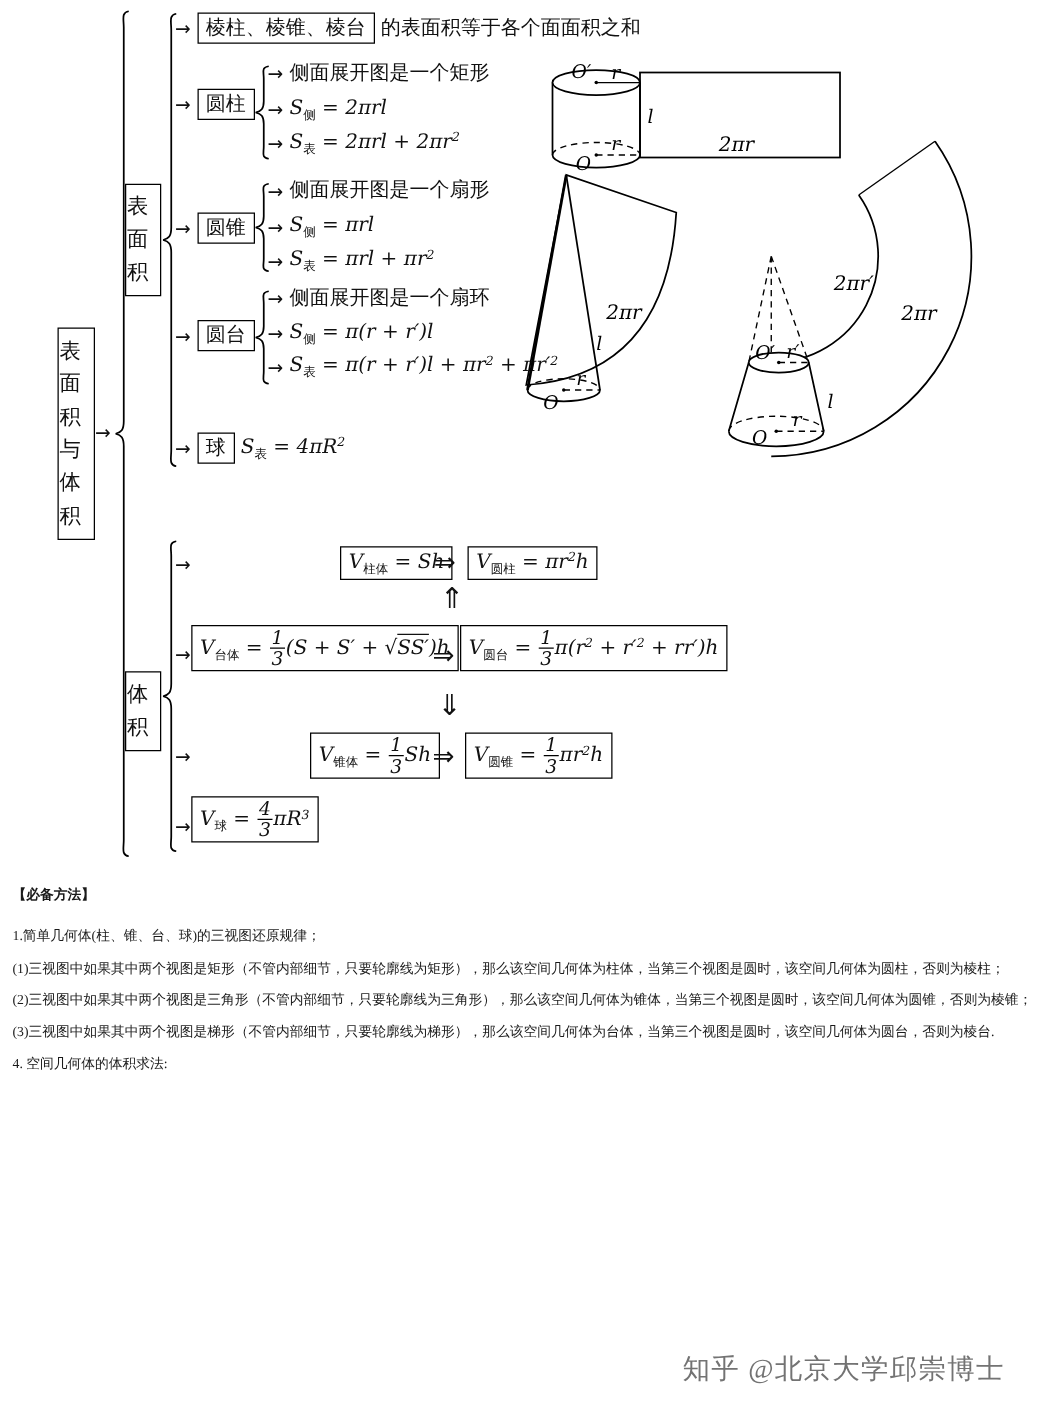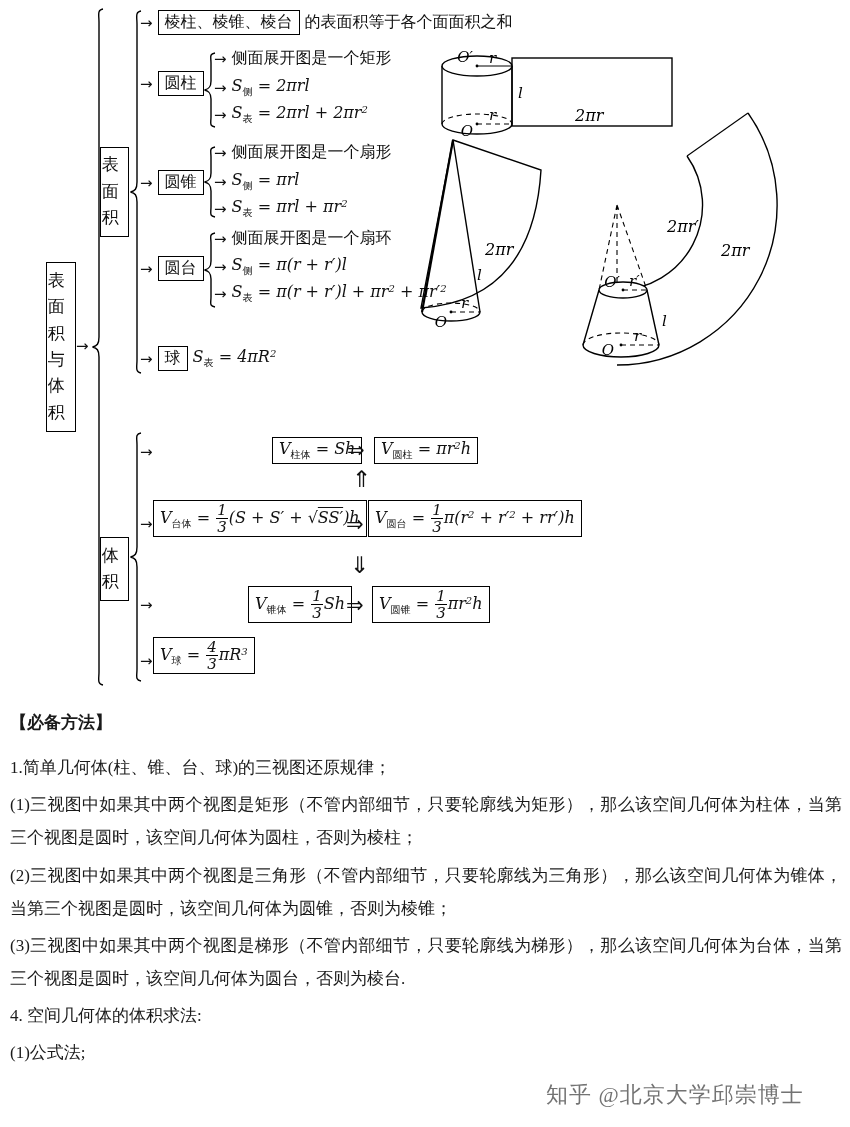--- a/index.html
+++ b/index.html
@@ -24,21 +24,21 @@
   .brace path{stroke:#000;stroke-width:1.4;fill:none;}
   .vbox{position:absolute;border:1.6px solid #000;display:flex;align-items:center;justify-content:flex-start;}
   .vtext{width:1.08em;word-break:break-all;text-align:center;line-height:1.55;font-size:17px;}
   .diagram{position:absolute;left:415px;top:40px;}
   .dlabel{font-family:"DejaVu Serif",serif;font-style:italic;font-size:15px;fill:#000;}
   .dlabel2{font-family:"DejaVu Serif",serif;font-style:italic;font-size:16px;fill:#000;}
   .sline{stroke:#000;stroke-width:1.4;fill:none;}
   .sbold{stroke:#000;stroke-width:2.2;fill:none;}
   .sdash{stroke:#000;stroke-width:1.1;fill:none;stroke-dasharray:5,4;}
   .swhite{stroke:#000;stroke-width:1.4;fill:#fff;}
-  .methods{position:absolute;left:10px;top:700px;width:832px;font-size:17px;line-height:1.95;color:#1a1a1a;}
+  .methods{position:absolute;left:10px;top:700px;width:832px;font-size:11px;line-height:1.95;color:#1a1a1a;}
   .methods .title{font-weight:bold;margin:6px 0 12px;}
   .methods p{margin:0 0 4px;text-align:justify;}
   .watermark{position:absolute;left:546px;top:1080px;font-size:22px;color:#737373;letter-spacing:1px;}
 </style>
 </head>
 <body>
 
 <div class="page">
 
   <div>
@@ -233,17 +233,16 @@
     </g>
   </svg>
 
   <div class="methods">
     <div class="title">【必备方法】</div>
     <p>1.简单几何体(柱、锥、台、球)的三视图还原规律；</p>
     <p>(1)三视图中如果其中两个视图是矩形（不管内部细节，只要轮廓线为矩形），那么该空间几何体为柱体，当第三个视图是圆时，该空间几何体为圆柱，否则为棱柱；</p>
     <p>(2)三视图中如果其中两个视图是三角形（不管内部细节，只要轮廓线为三角形），那么该空间几何体为锥体，当第三个视图是圆时，该空间几何体为圆锥，否则为棱锥；</p>
     <p>(3)三视图中如果其中两个视图是梯形（不管内部细节，只要轮廓线为梯形），那么该空间几何体为台体，当第三个视图是圆时，该空间几何体为圆台，否则为棱台.</p>
     <p>4. 空间几何体的体积求法:</p>
-    <p>(1)公式法;</p>
   </div>
 
   <div class="watermark">知乎 @北京大学邱崇博士</div>
 </div>
 
 </body></html>

